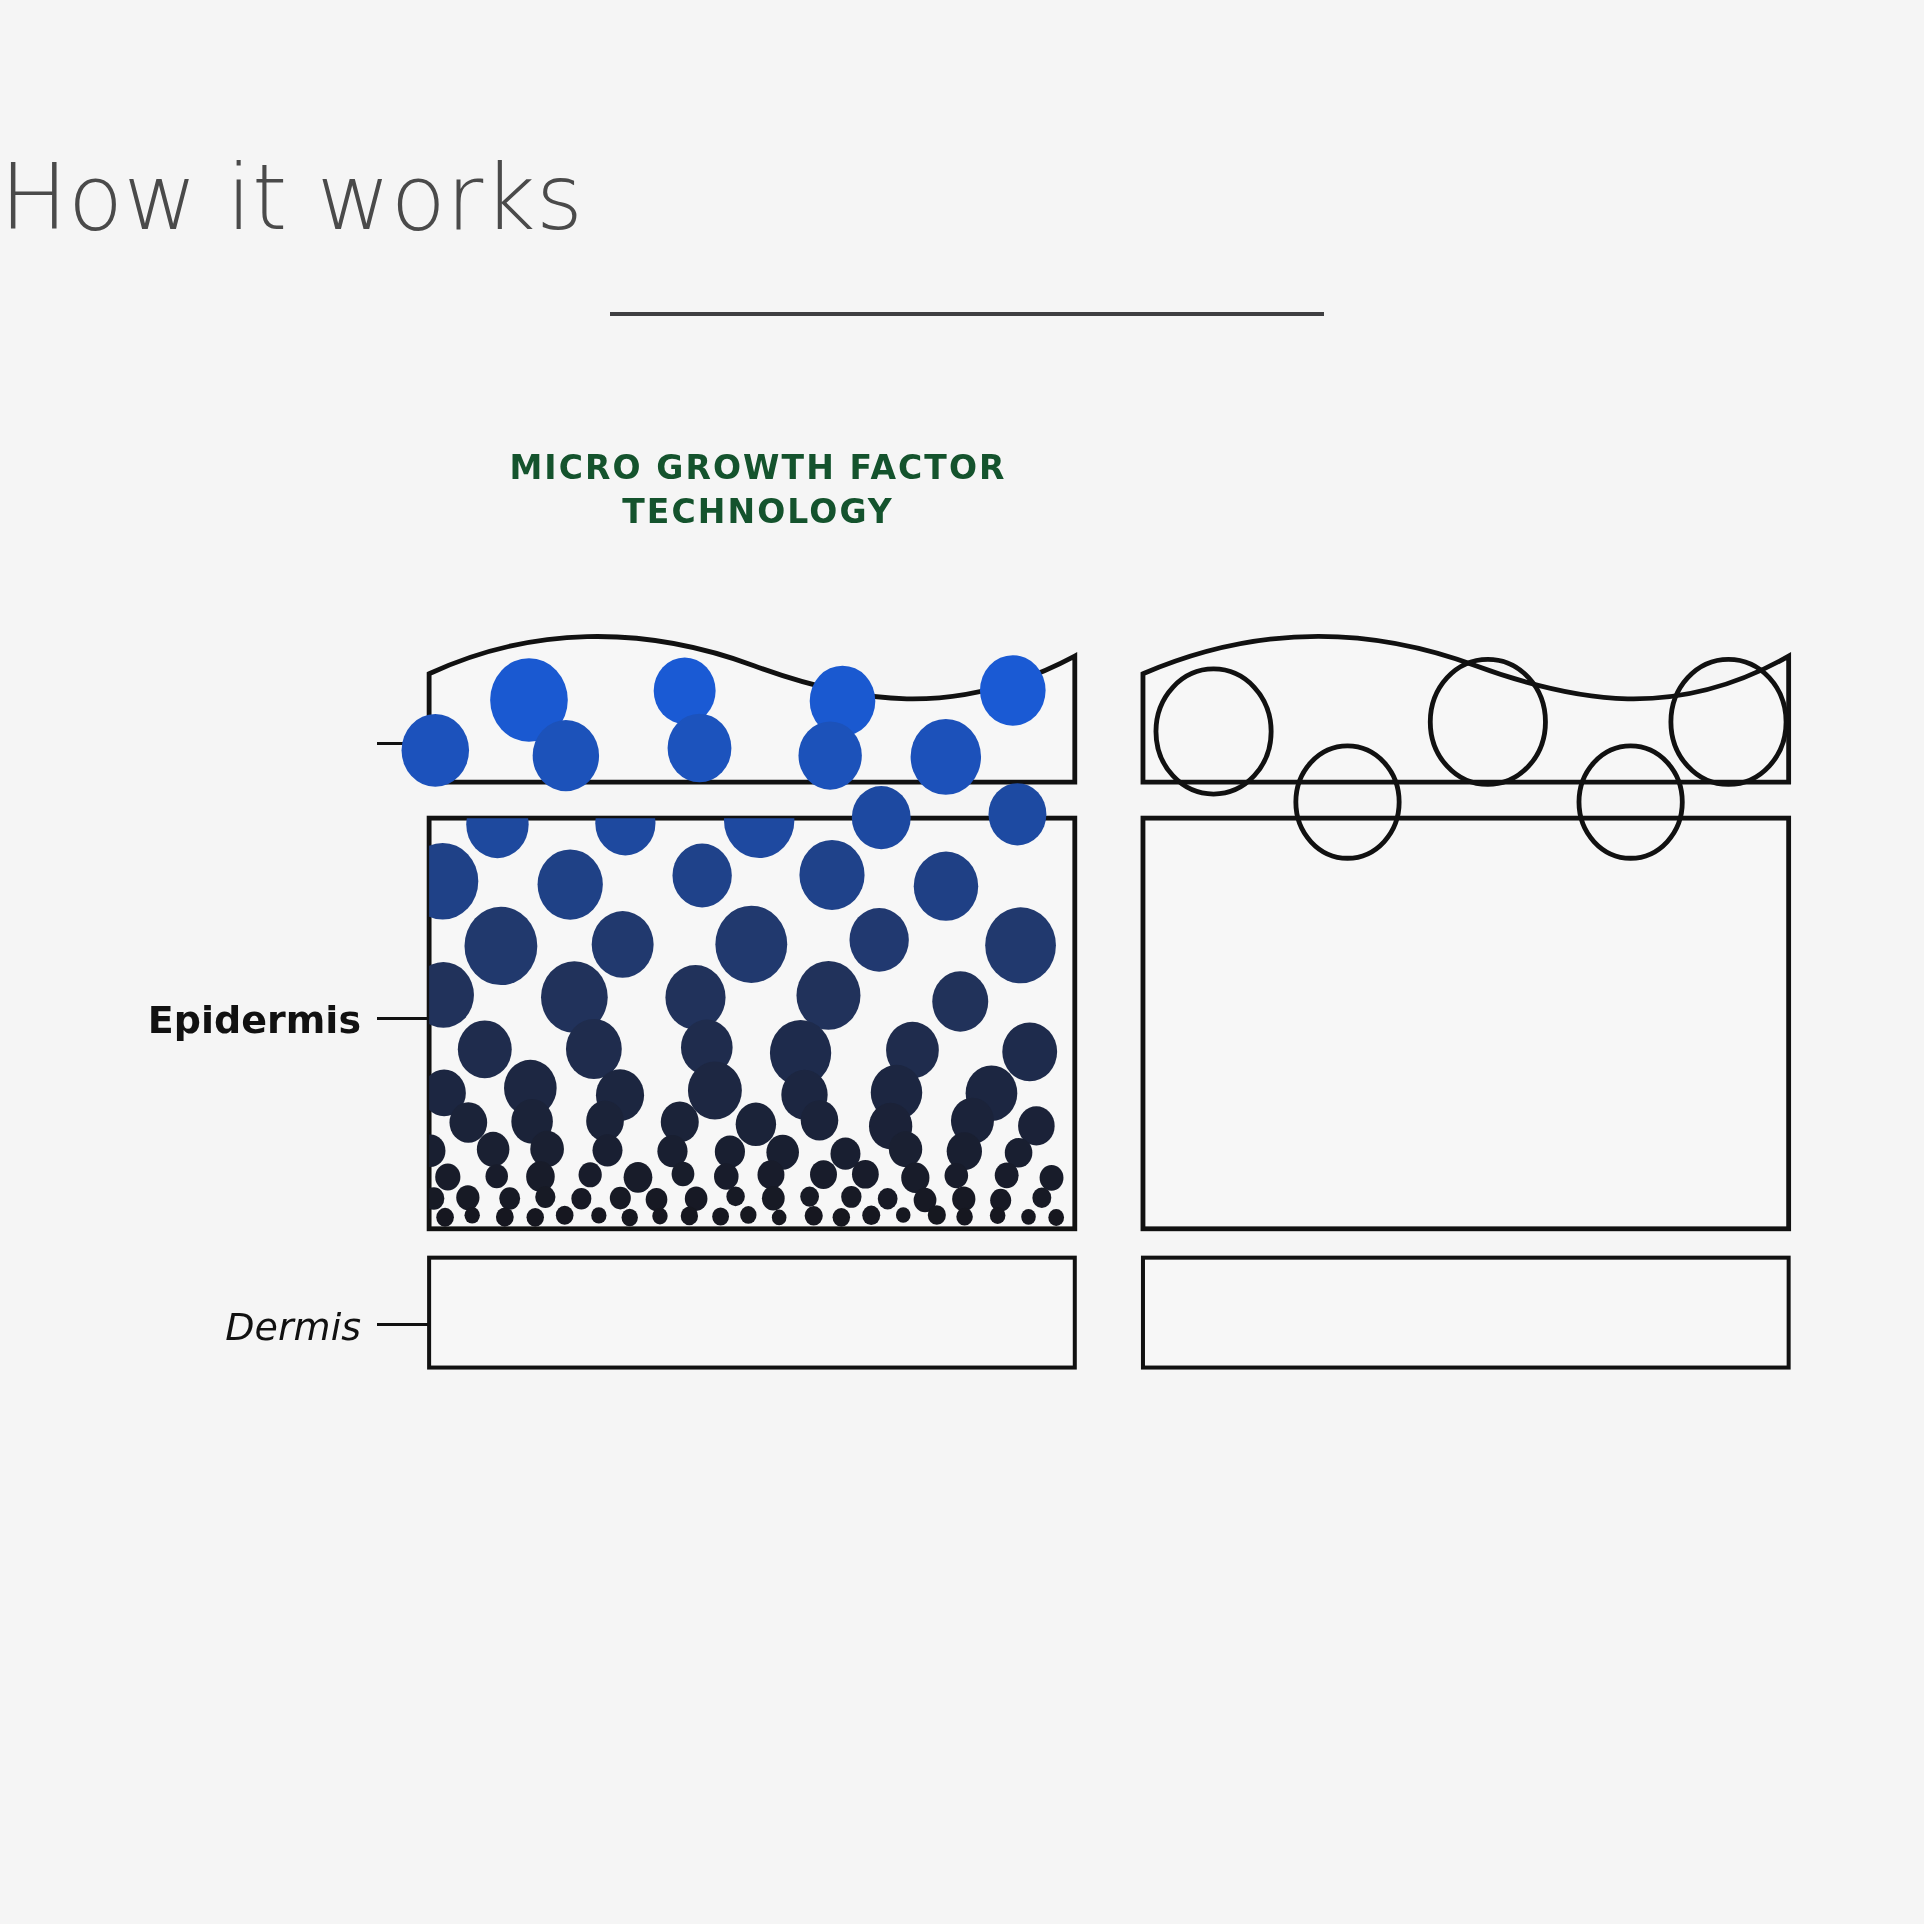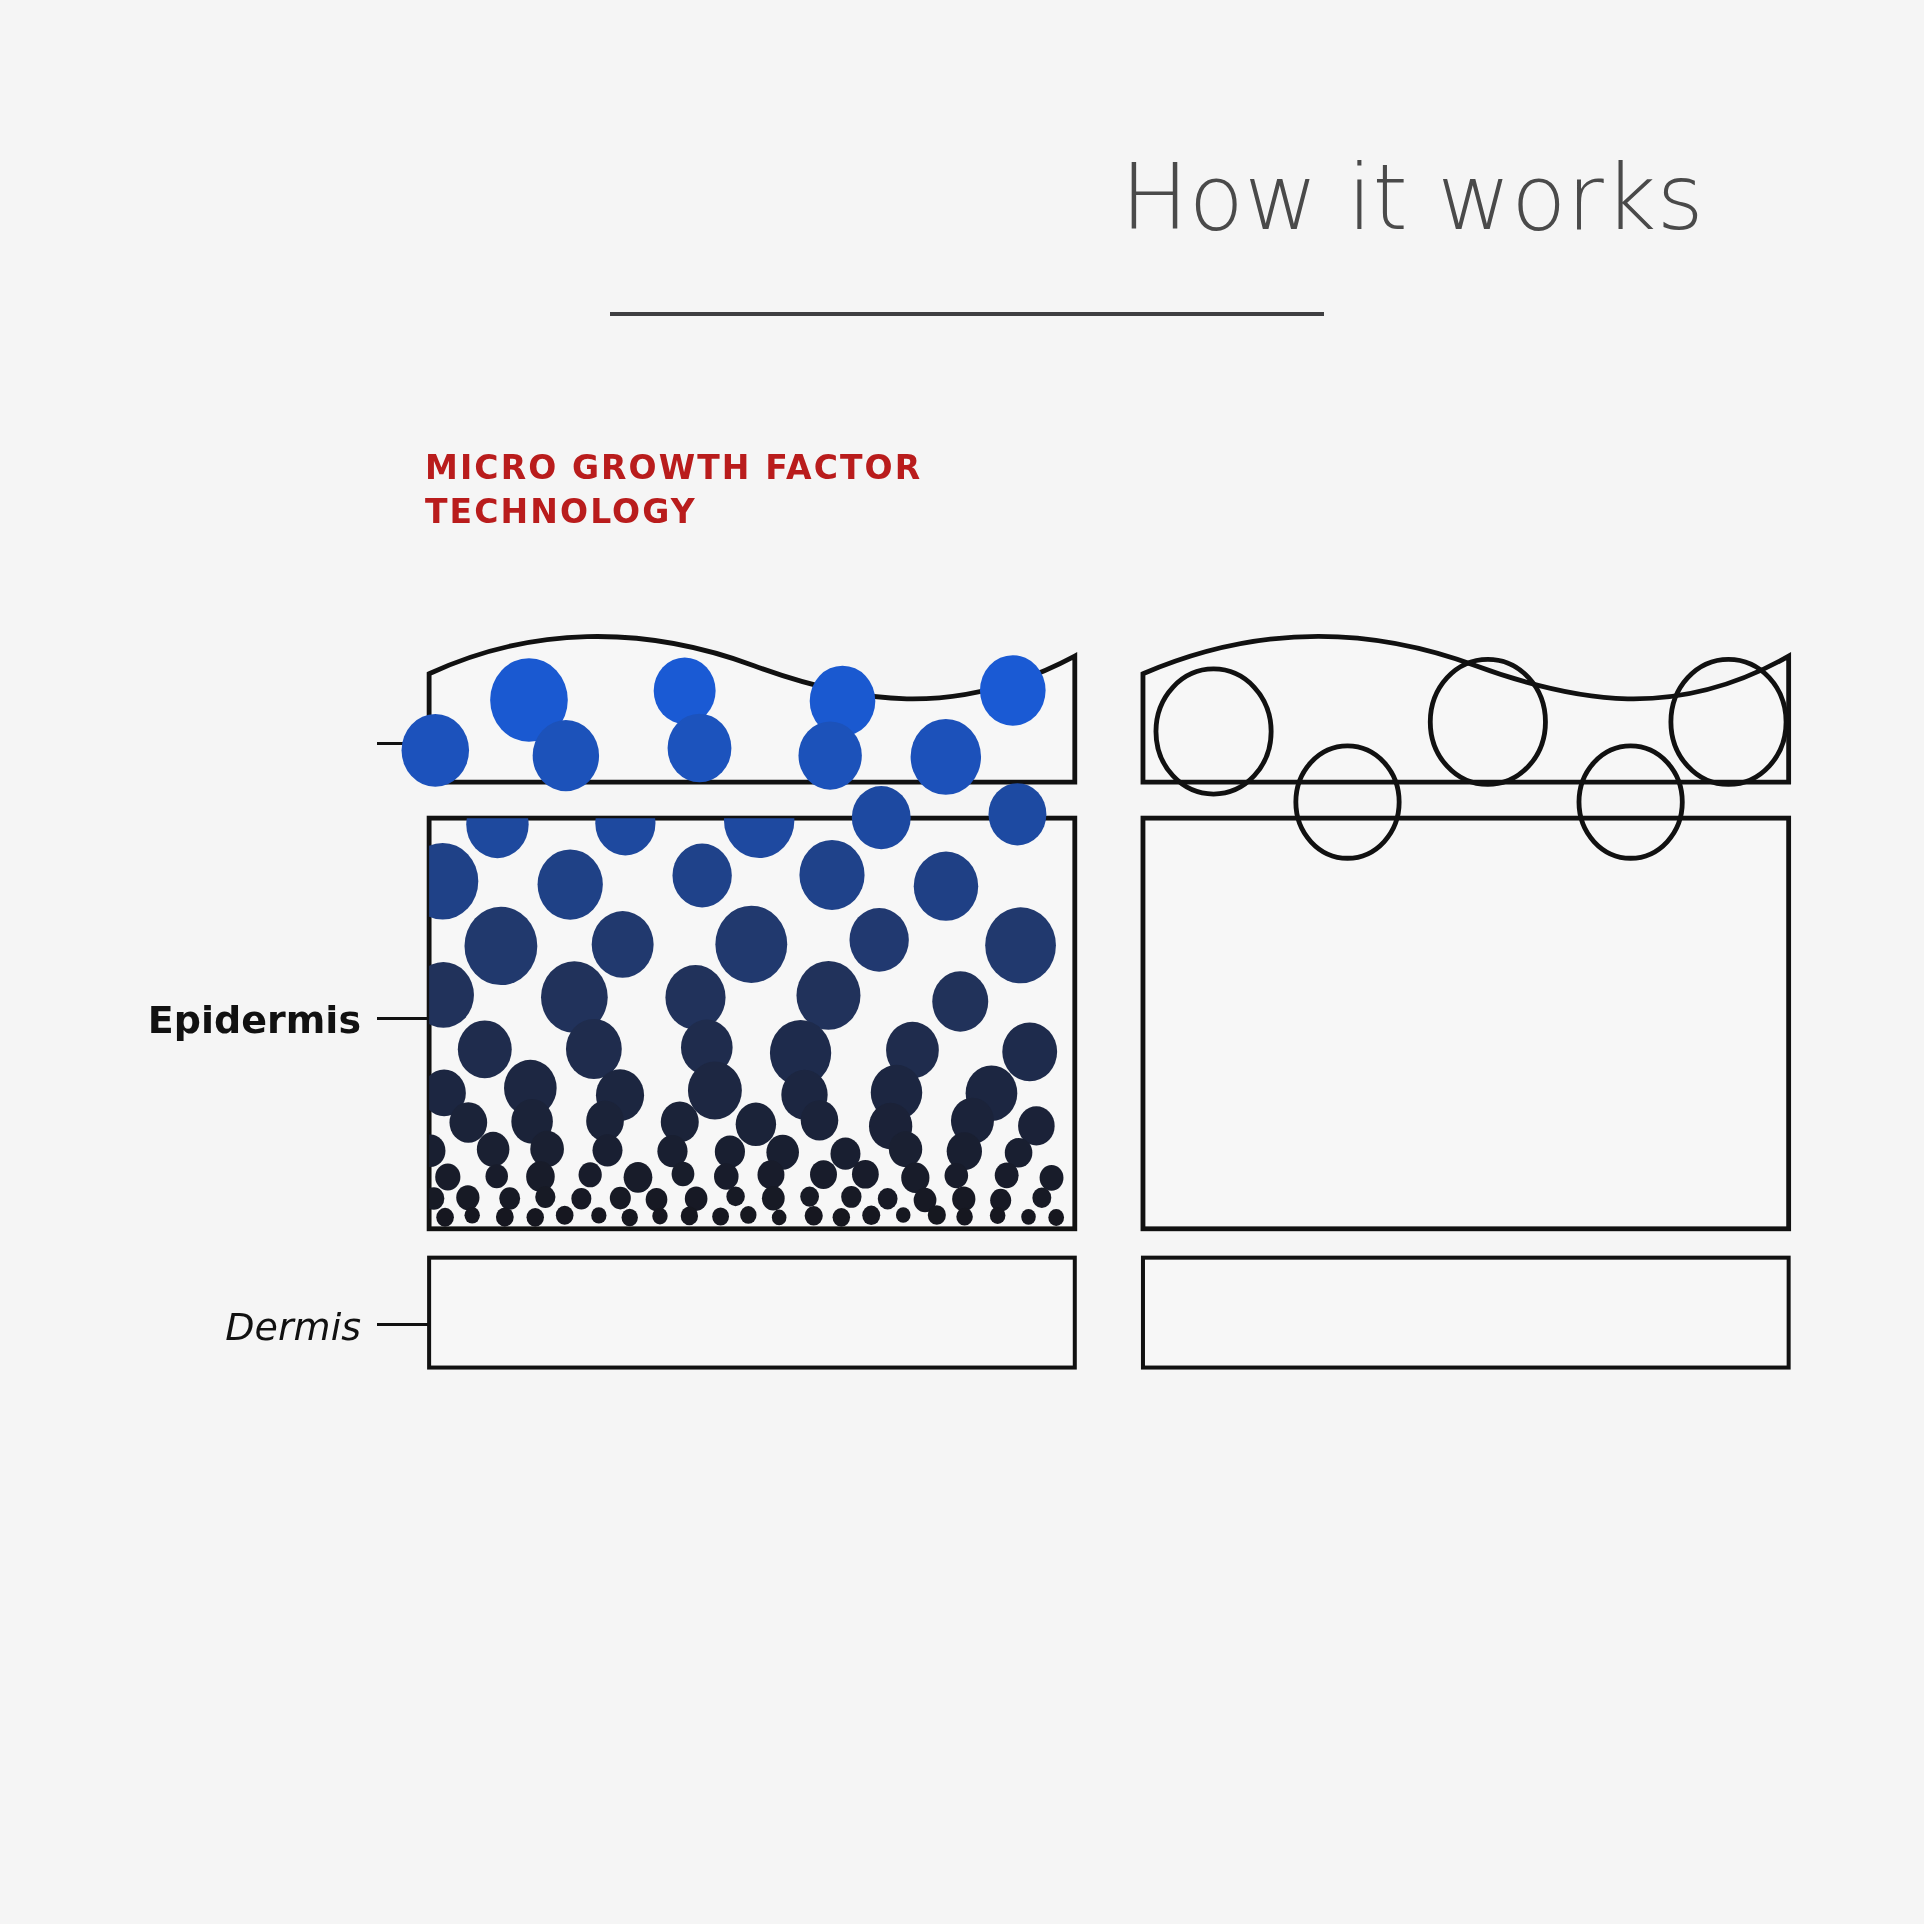--- a/index.html
+++ b/index.html
@@ -19,21 +19,21 @@
     height: 1925px;
     background: #f5f5f5;
   }
 
   
   #title-block {
     position: absolute;
     left: 0;
     top: 152px;
     width: 1704px;
-    text-align: right;
+    text-align: left;
   }
   #page-title {
     font-family: "DejaVu Sans", sans-serif;
     font-weight: 300;
     font-size: 90px;
     line-height: 1.02;
     color: #4a4a4a;
     letter-spacing: 0.4px;
   }
   #title-divider {
@@ -41,25 +41,26 @@
     left: 610px;
     top: 160px;
     width: 714px;
     height: 4px;
     background: #3f3f41;
   }
 
   
   .col-header {
     position: absolute;
+    text-align: center;
     font-family: "DejaVu Sans", sans-serif;
     font-size: 33px;
     line-height: 1.32;
     letter-spacing: 2.1px;
-    color: #b91c1c;
+    color: #14532d;
     text-transform: uppercase;
   }
   #header-micro {
     left: 425px;
     top: 446px;
     width: 666px;
     font-weight: 700;
   }
   #header-conventional {
     left: 1103px;

